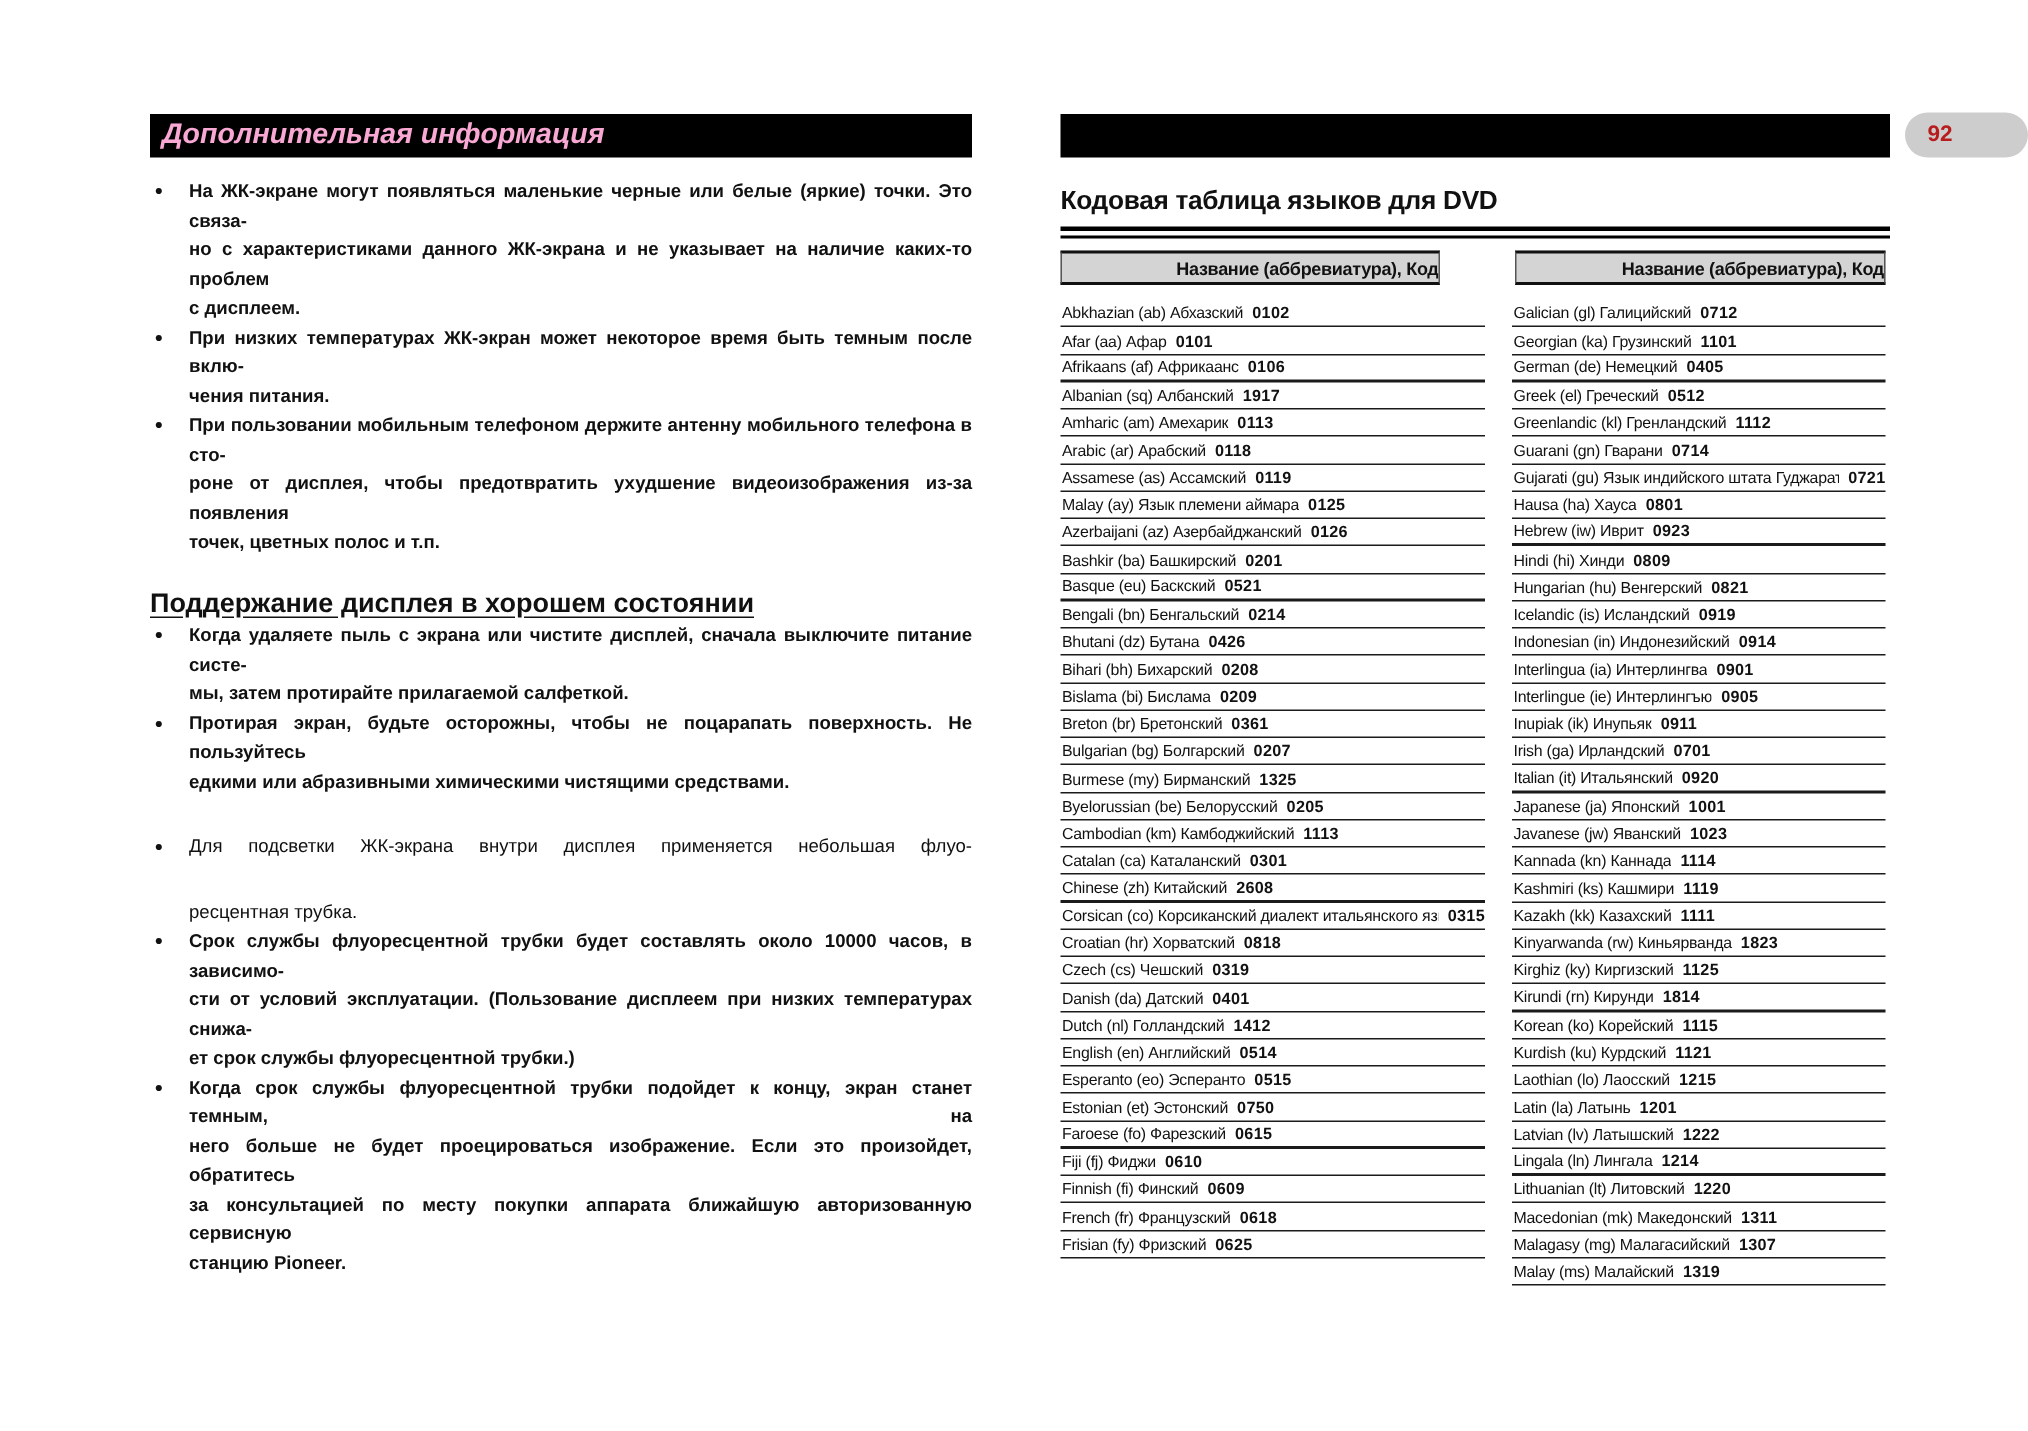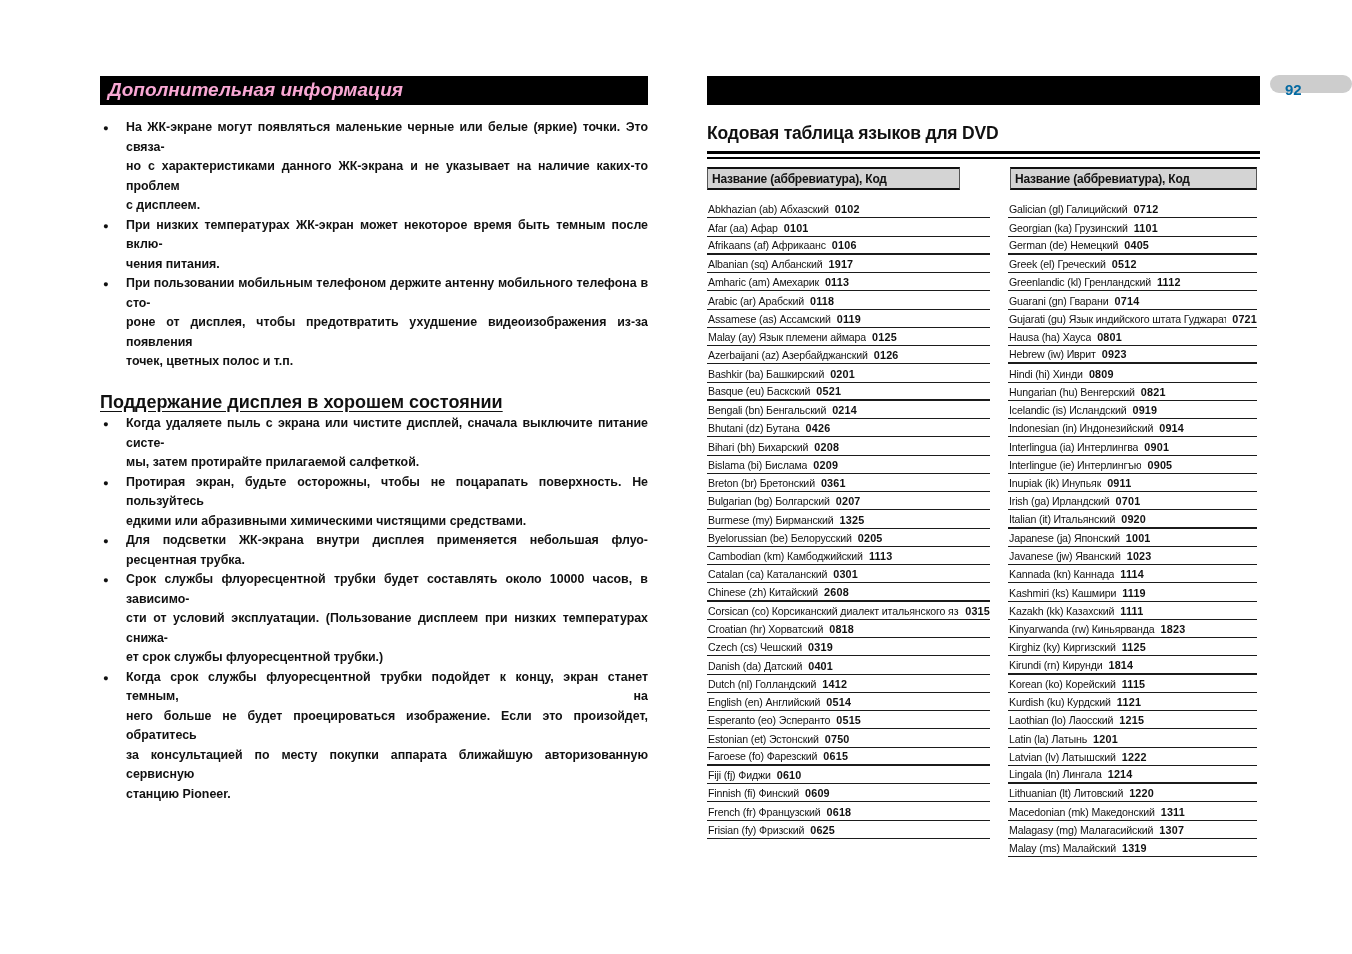--- a/index.html
+++ b/index.html
@@ -17,36 +17,36 @@
   }
   .lcontent{left:100px;top:118px;width:548px;font-size:12.4px;line-height:19.5px;}
   .section-heading{
     font-weight:bold;font-size:18px;margin:21px 0 2px 0;
     text-decoration:underline;text-underline-offset:3px;
   }
   .bullet{position:relative;padding-left:26px;}
   .dot{position:absolute;left:3px;top:0;font-size:9.5px;}
   .bline{text-align:justify;text-align-last:justify;font-weight:bold;}
   .blines .bline:last-child{text-align-last:left;}
-  .bullet.bold .bline{font-weight:bold;}
+  .bullet.bold .bline{font-weight:normal;margin-top:24px;}
 
   
   .rbar{left:707px;top:76px;width:553px;height:29px;background:#000;}
   .badge{
-    left:1270px;top:75px;width:82px;height:18px;background:#cdcdcd;
+    left:1270px;top:75px;width:82px;height:30px;background:#cdcdcd;
     border-radius:15px;font-weight:bold;font-size:15px;line-height:30px;
-    padding-left:15px;box-sizing:border-box;color:#0369a1;
+    padding-left:15px;box-sizing:border-box;color:#b91c1c;
   }
   .rtitle{left:707px;top:123px;font-size:17.5px;font-weight:bold;letter-spacing:-0.2px;}
   .drule{left:707px;top:151px;width:553px;height:3px;border-top:3px solid #000;border-bottom:2px solid #000;}
   .thead{
     top:167px;height:23px;background:#d4d4d4;box-sizing:border-box;
     border:1px solid #555;border-top:2px solid #111;border-bottom:2px solid #111;
     font-weight:bold;font-size:12px;line-height:18px;padding:1px 0 0 4px;
-    letter-spacing:-0.2px;white-space:nowrap;overflow:hidden;
+    letter-spacing:-0.2px;white-space:nowrap;overflow:hidden;text-align:right;
   }
   .thead-left{left:707px;width:253px;}
   .thead-right{left:1010px;width:247px;}
   .tcol{top:200px;}
   .tcol-left{left:707px;width:283px;}
   .tcol-right{left:1008px;width:249px;}
   .trow{
     height:18.25px;border-bottom:1px solid #1b1b1b;box-sizing:border-box;
     display:flex;align-items:flex-end;gap:6px;padding:0 0 2px 1px;
     white-space:nowrap;overflow:hidden;

